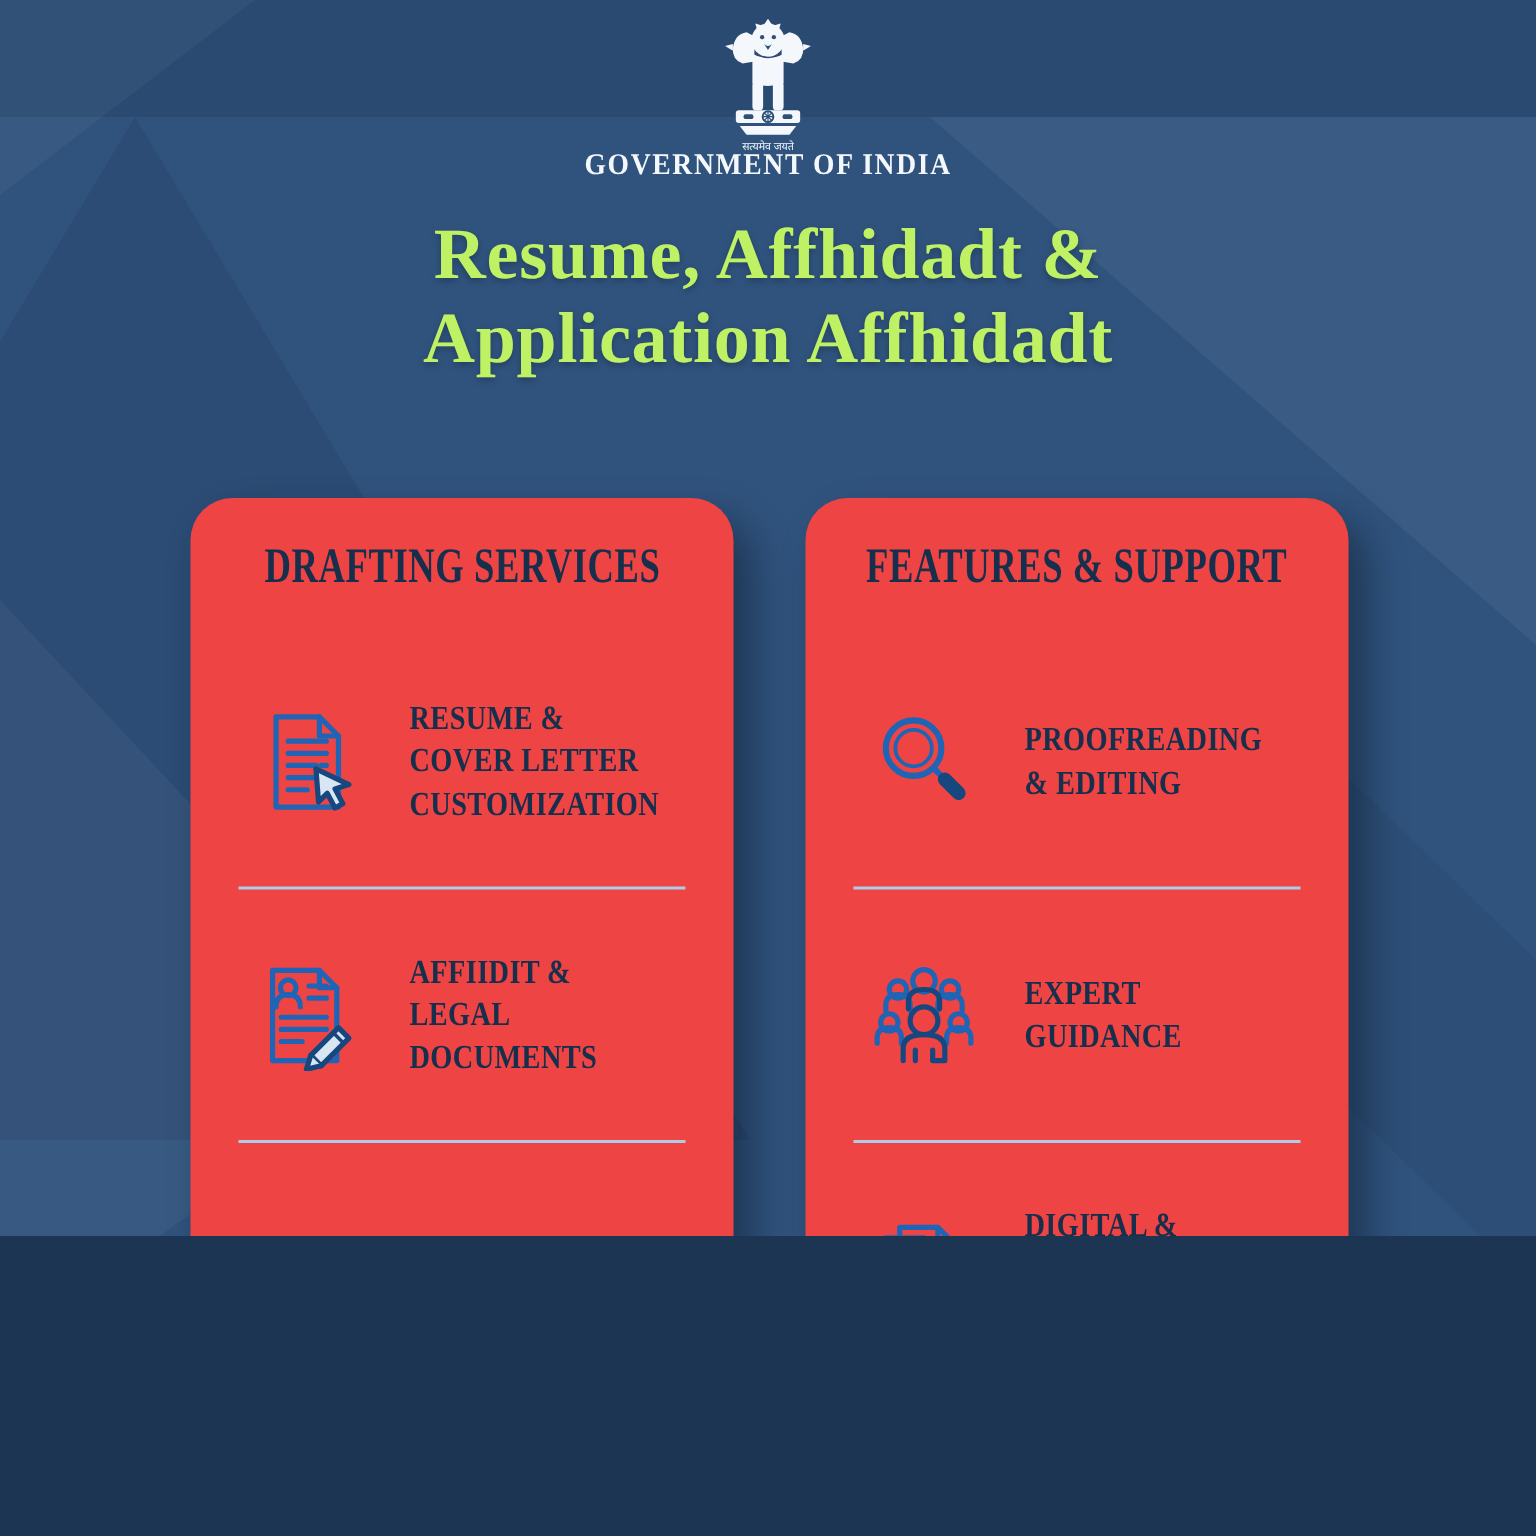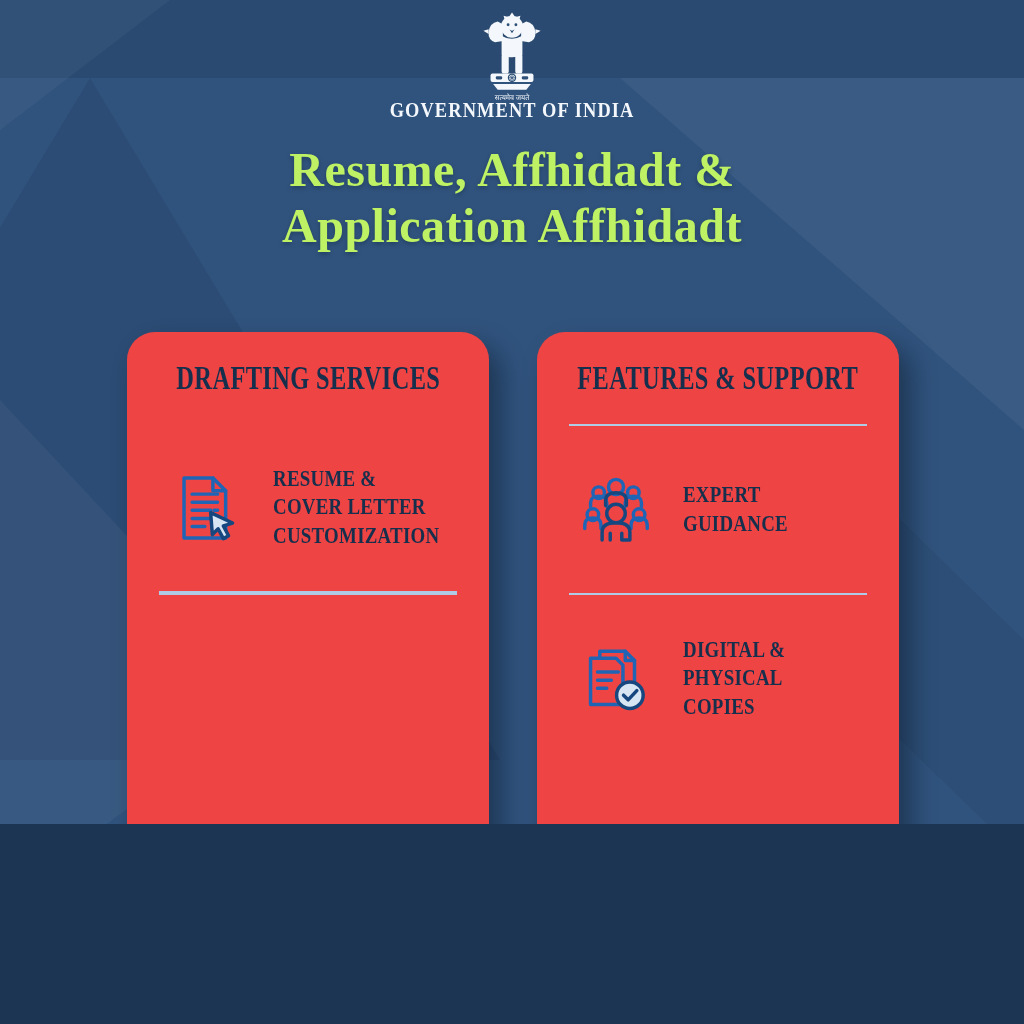--- a/index.html
+++ b/index.html
@@ -146,30 +146,60 @@
             <path d="M36 36 L55 45 L47 47.5 L51.5 56 L47 58.5 L42.5 50 L37.5 55 Z"></path>
           </g>
         </svg>
       </div>
       <span class="row-label">RESUME &amp; COVER LETTER
 CUSTOMIZATION</span>
     </div>
 
     <div class="divider"></div>
 
+    <div class="card-row">
+      <div class="row-icon">
+        <svg width="74" height="74" viewBox="0 0 64 64" fill="none" stroke="#2065B5" stroke-width="3" stroke-linecap="round" stroke-linejoin="round">
+          <path d="M11 6 H38 L48 16 V58 H11 Z"></path>
+          <path d="M38 6 V16 H48"></path>
+          <circle cx="20" cy="16" r="4.5"></circle>
+          <path d="M13 27 Q13 20 20 20 Q27 20 27 27"></path>
+          <path d="M32 15 H42 M32 22 H42 M16 33 H42 M16 40 H42 M16 47 H28"></path>
+          <g stroke="#17477F">
+            <path d="M33 55 L49 39 L55 45 L39 61 Z" fill="#D8E6F4"></path>
+            <path d="M33 55 L30.5 63 L39 61" fill="#D8E6F4"></path>
+            <path d="M46 42 L52 48" stroke-width="2"></path>
+          </g>
+        </svg>
+      </div>
+      <span class="row-label">AFFIIDIT &amp; LEGAL
+DOCUMENTS</span>
+    </div>
 
     <div class="divider"></div>
 
   </div>
 
   <div class="card card-right">
     <div class="card-title">
       <span class="cond">FEATURES &amp; SUPPORT</span>
     </div>
 
+    <div class="card-row">
+      <div class="row-icon">
+        <svg width="74" height="74" viewBox="0 0 64 64" fill="none" stroke-linecap="round" stroke-linejoin="round">
+          <circle cx="26" cy="24" r="16" stroke="#2065B5" stroke-width="3.5"></circle>
+          <circle cx="26" cy="24" r="10.5" stroke="#2065B5" stroke-width="2.2"></circle>
+          <path d="M38 36 L42 40" stroke="#2065B5" stroke-width="3.5"></path>
+          <path d="M44 42 L52 50" stroke="#17477F" stroke-width="8"></path>
+        </svg>
+      </div>
+      <span class="row-label">PROOFREADING
+&amp; EDITING</span>
+    </div>
 
     <div class="divider"></div>
 
     <div class="card-row">
       <div class="row-icon">
         <svg width="74" height="74" viewBox="0 0 64 64" fill="none" stroke="#2065B5" stroke-width="3" stroke-linecap="round" stroke-linejoin="round">
 
           <circle cx="17" cy="17" r="5"></circle>
           <path d="M10 29 V26 Q10 20 17 20 Q24 20 24 26 V29"></path>
           <circle cx="47" cy="17" r="5"></circle>

